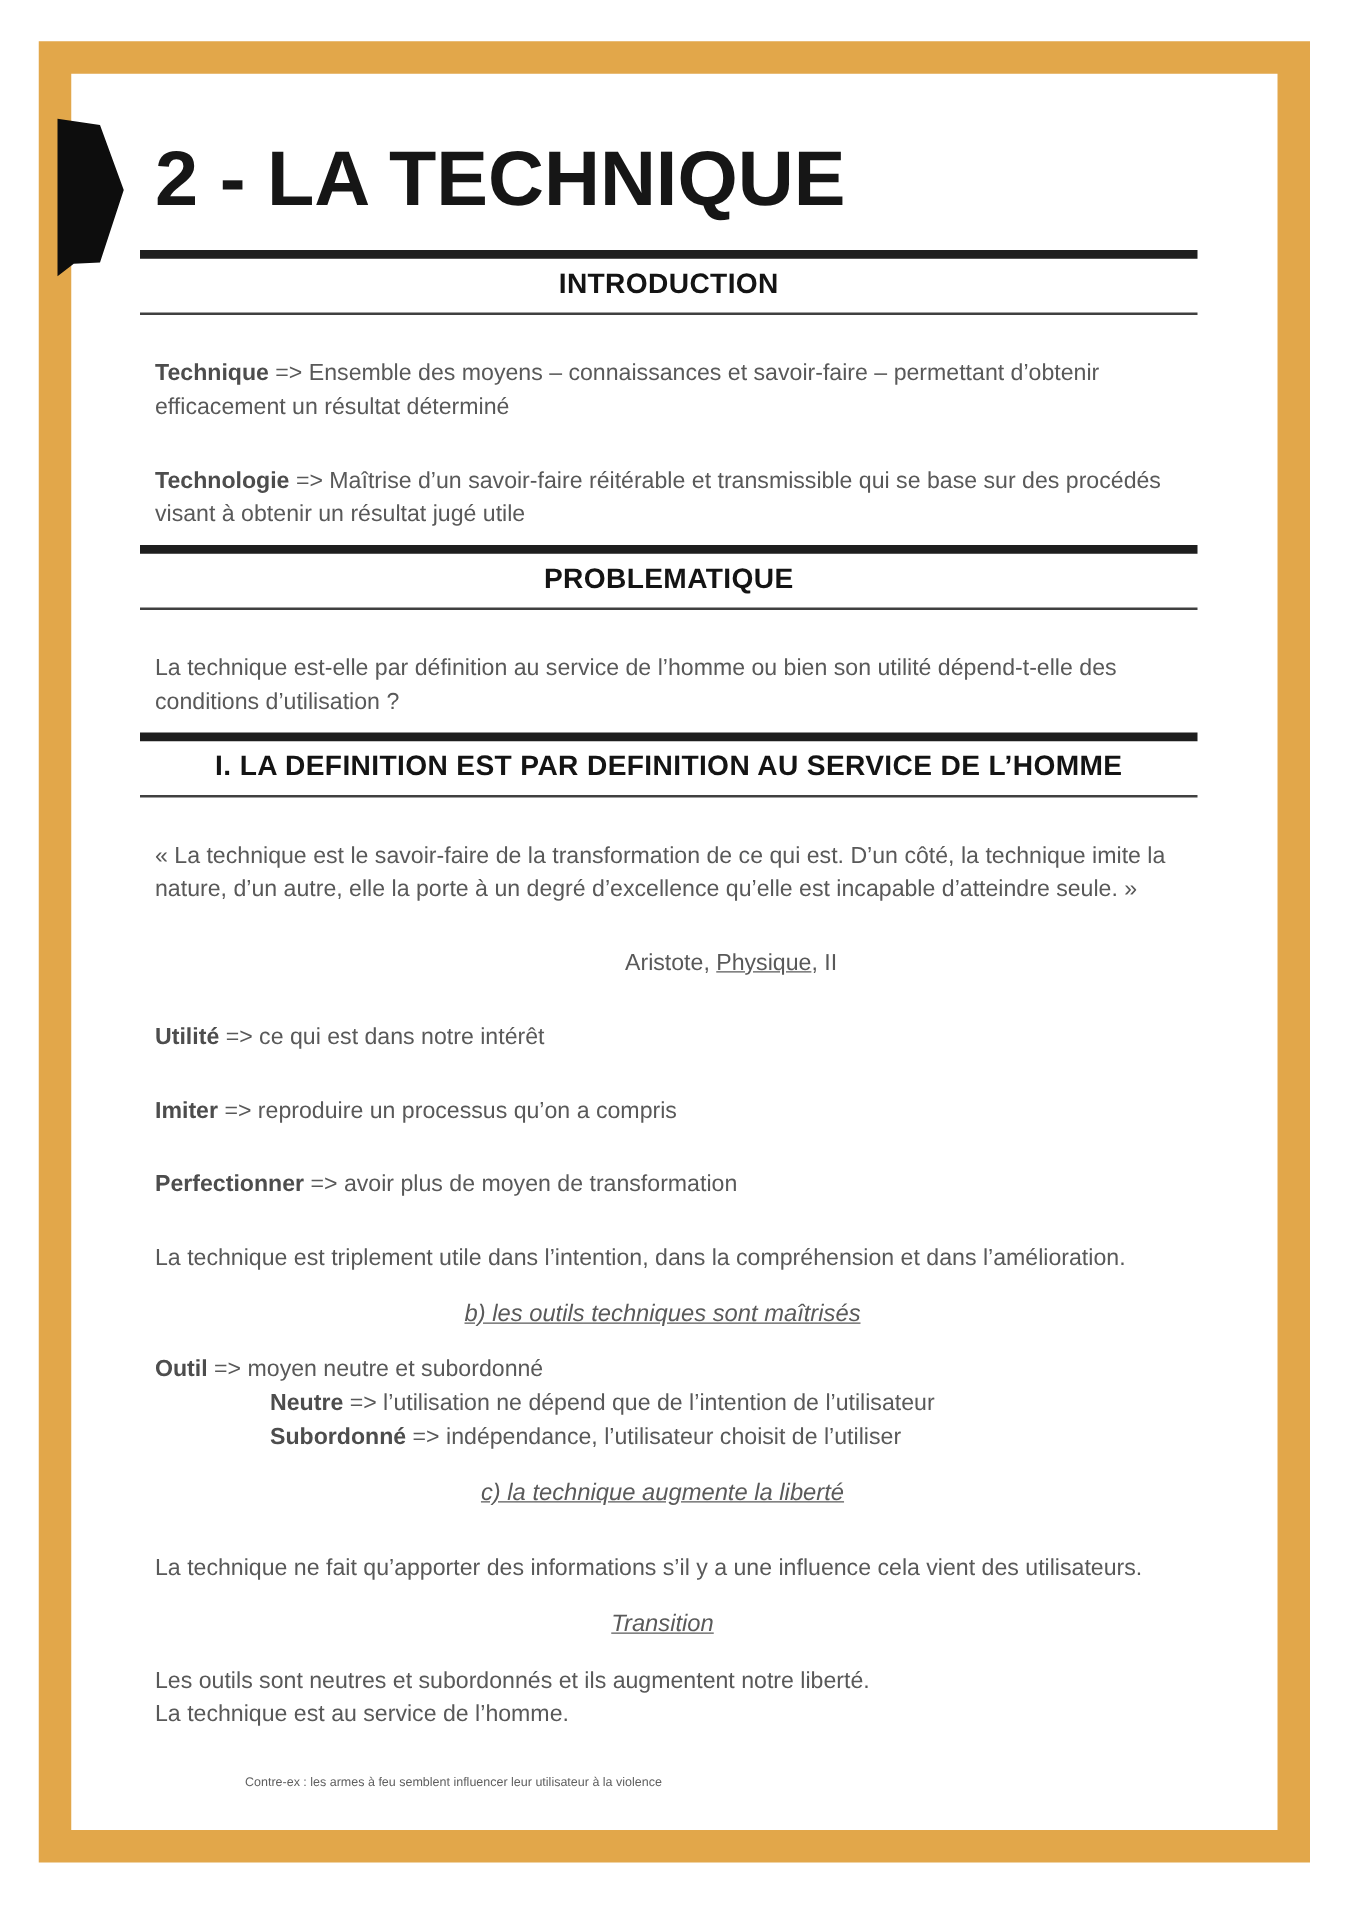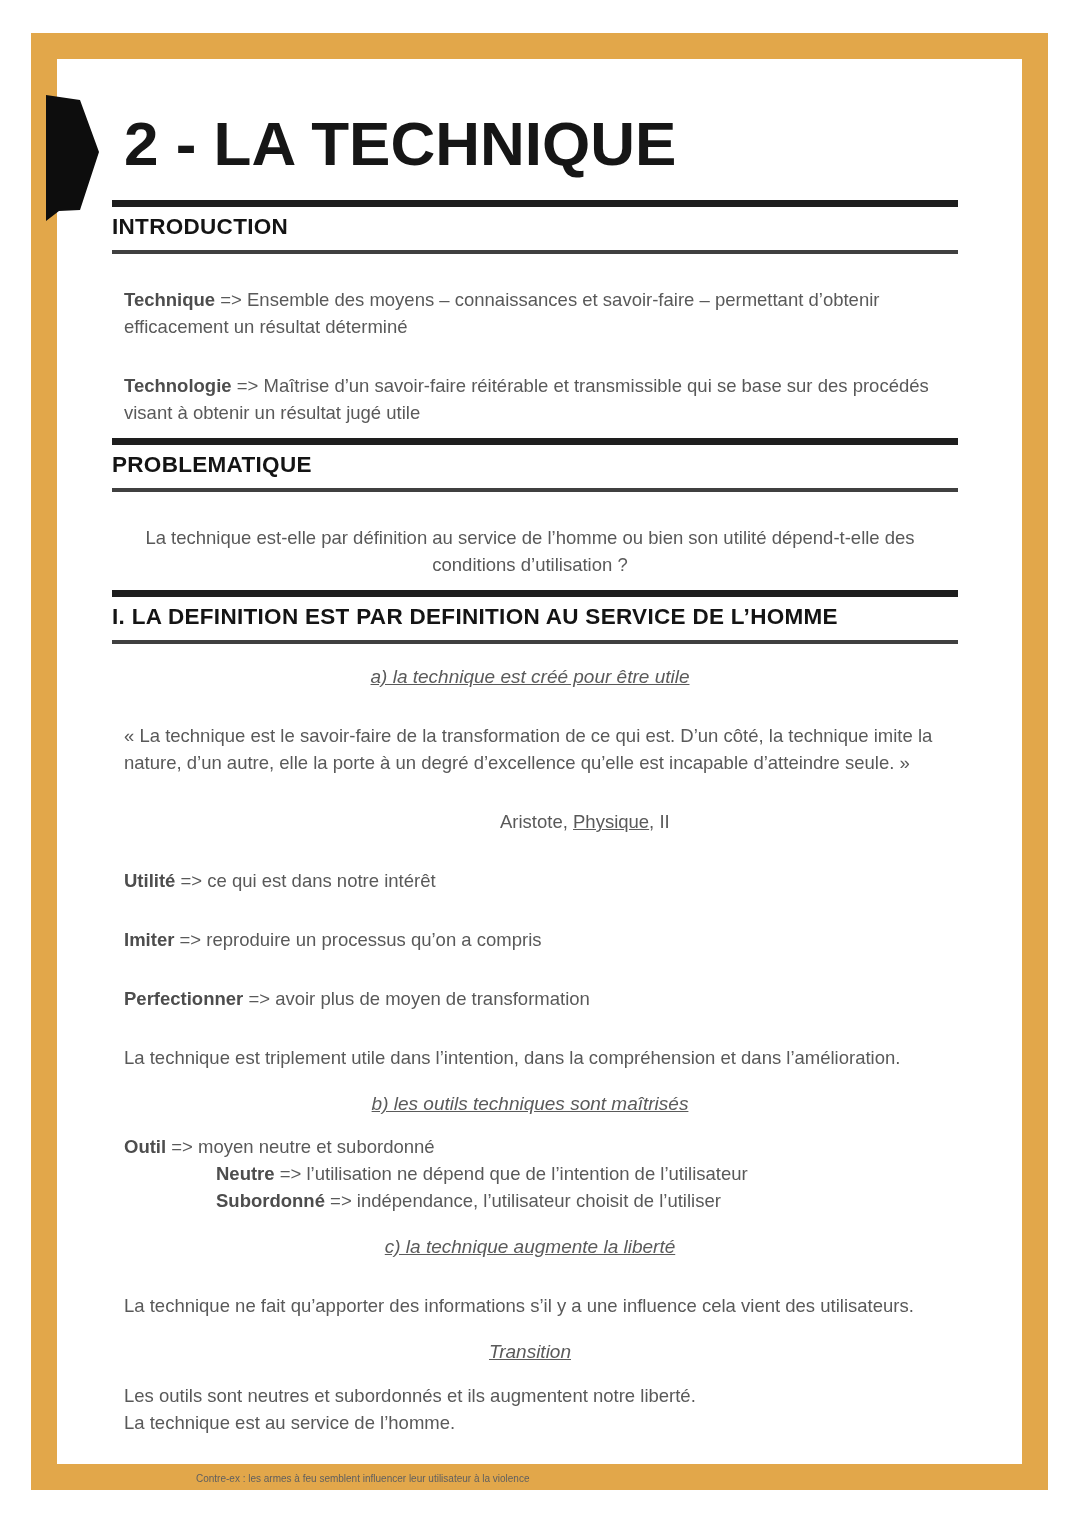--- a/index.html
+++ b/index.html
@@ -44,33 +44,34 @@
     margin: 0 0 16px 0;
     color: #161616;
     font-size: 62px;
     line-height: 80px;
     font-weight: bold;
     letter-spacing: 0px;
   }
   .sec-head {
     margin: 12px -22px 0 -12px;
     border-top: 7px solid #1e1e1e;
-    border-bottom: 4px solid #404040;
+    border-bottom: 2px solid #404040;
     padding: 7px 0 10px 0;
+    text-align: center;
   }
   .sec-head .sec-head-text {
     font-size: 22.5px;
     line-height: 26px;
     font-weight: bold;
     color: #141414;
     letter-spacing: 0.3px;
   }
   .content p { margin: 32px 0 0 0; }
   .term { font-weight: bold; color: #4d4d4d; }
-  .centered { text-align: center; }
+  .centered { }
   .sub-head {
     margin-top: 19px;
     text-align: center;
     font-style: italic;
     text-decoration: underline;
     font-size: 19px;
     color: #5a5a5a;
   }
   .attribution {
     margin-top: 0;
@@ -116,21 +117,20 @@
     <div class="sec-head">
       <div class="sec-head-text">PROBLEMATIQUE</div>
     </div>
 
     <p class="centered">La technique est-elle par définition au service de l’homme ou bien son utilité dépend-t-elle des conditions d’utilisation ?</p>
 
     <div class="sec-head">
       <div class="sec-head-text">I. LA DEFINITION EST PAR DEFINITION AU SERVICE DE L’HOMME</div>
     </div>
 
-    <div class="sub-head">a) la technique est créé pour être utile</div>
 
     <p>« La technique est le savoir-faire de la transformation de ce qui est. D’un côté, la technique imite la nature, d’un autre, elle la porte à un degré d’excellence qu’elle est incapable d’atteindre seule. »</p>
 
     <p class="attribution"><span>Aristote, </span><span class="underlined">Physique</span><span>, II</span></p>
 
     <p class="def"><span class="term">Utilité</span> <span>=&gt; ce qui est dans notre intérêt</span></p>
 
     <p class="def"><span class="term">Imiter</span> <span>=&gt; reproduire un processus qu’on a compris</span></p>
 
     <p class="def"><span class="term">Perfectionner</span> <span>=&gt; avoir plus de moyen de transformation</span></p>

